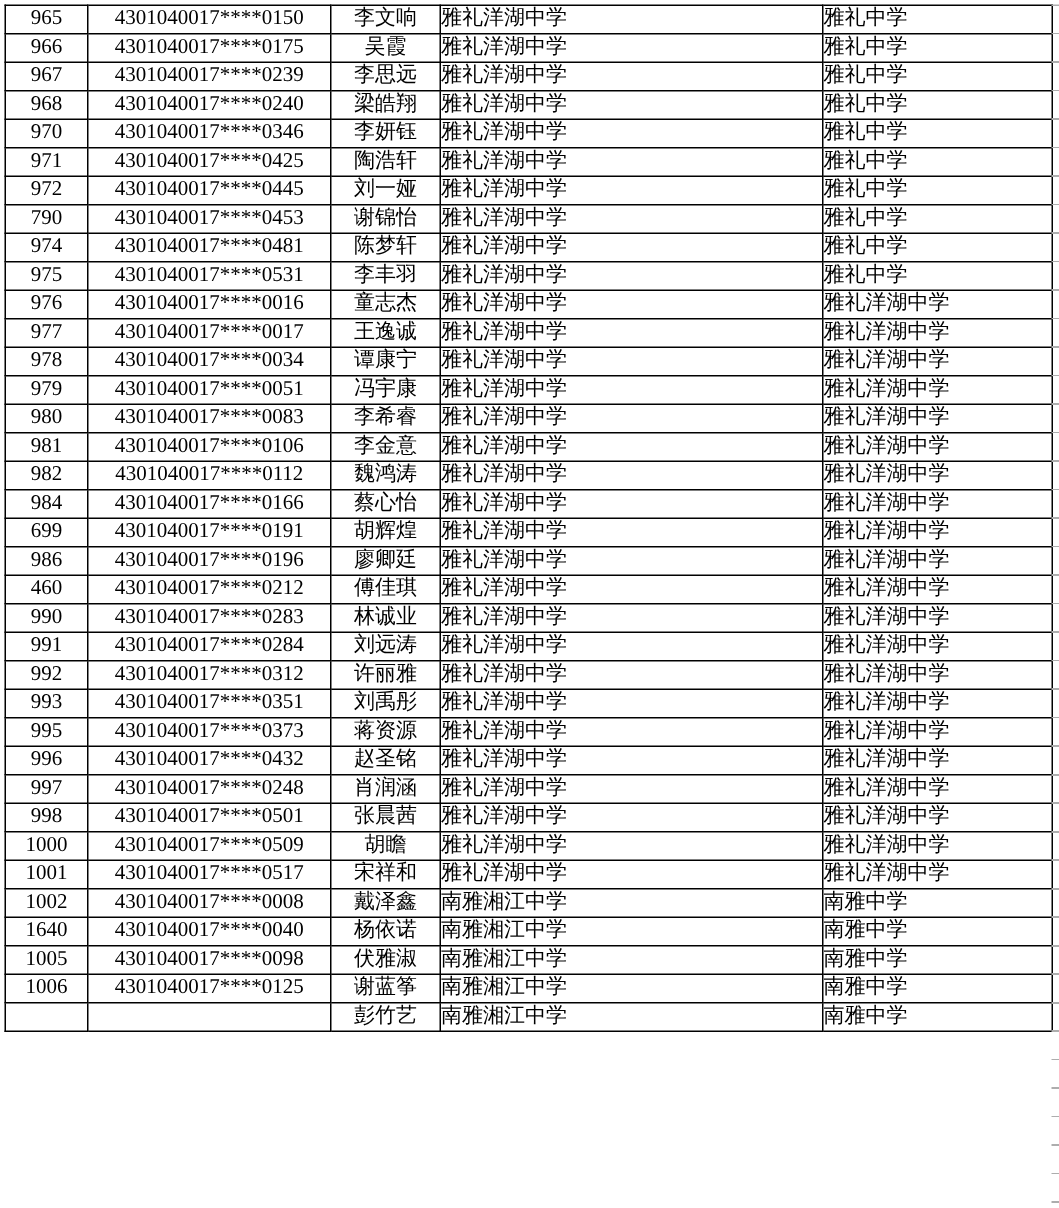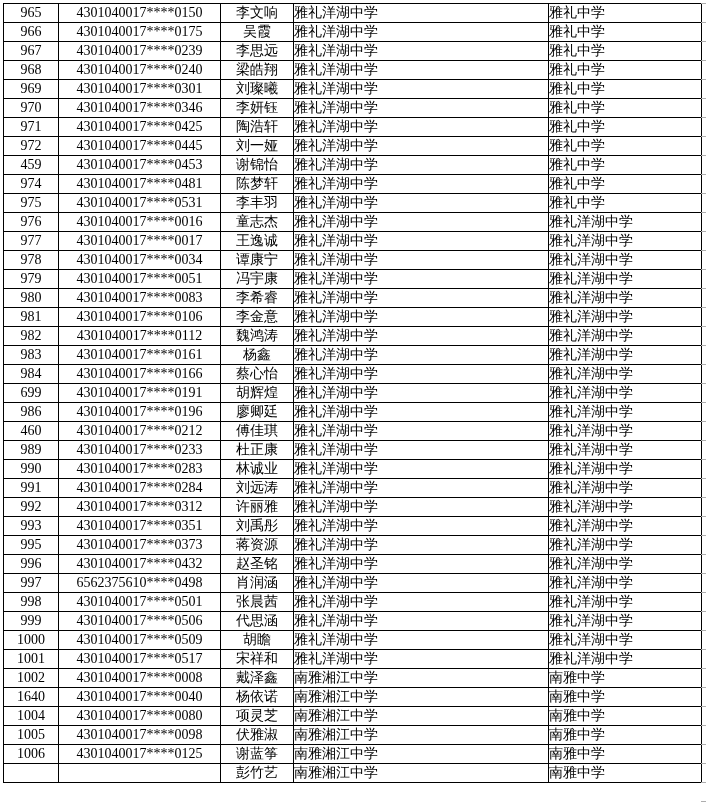--- a/index.html
+++ b/index.html
@@ -92,27 +92,20 @@
           <td class="c4">雅礼中学</td>
         </tr>
         <tr>
           <td class="c0">968</td>
           <td class="c1">4301040017****0240</td>
           <td class="c2">梁皓翔</td>
           <td class="c3">雅礼洋湖中学</td>
           <td class="c4">雅礼中学</td>
         </tr>
         <tr>
-          <td class="c0">969</td>
-          <td class="c1">4301040017****0301</td>
-          <td class="c2">刘璨曦</td>
-          <td class="c3">雅礼洋湖中学</td>
-          <td class="c4">雅礼中学</td>
-        </tr>
-        <tr>
           <td class="c0">970</td>
           <td class="c1">4301040017****0346</td>
           <td class="c2">李妍钰</td>
           <td class="c3">雅礼洋湖中学</td>
           <td class="c4">雅礼中学</td>
         </tr>
         <tr>
           <td class="c0">971</td>
           <td class="c1">4301040017****0425</td>
           <td class="c2">陶浩轩</td>
@@ -120,21 +113,21 @@
           <td class="c4">雅礼中学</td>
         </tr>
         <tr>
           <td class="c0">972</td>
           <td class="c1">4301040017****0445</td>
           <td class="c2">刘一娅</td>
           <td class="c3">雅礼洋湖中学</td>
           <td class="c4">雅礼中学</td>
         </tr>
         <tr>
-          <td class="c0">459</td>
+          <td class="c0">790</td>
           <td class="c1">4301040017****0453</td>
           <td class="c2">谢锦怡</td>
           <td class="c3">雅礼洋湖中学</td>
           <td class="c4">雅礼中学</td>
         </tr>
         <tr>
           <td class="c0">974</td>
           <td class="c1">4301040017****0481</td>
           <td class="c2">陈梦轩</td>
           <td class="c3">雅礼洋湖中学</td>
@@ -190,27 +183,20 @@
           <td class="c4">雅礼洋湖中学</td>
         </tr>
         <tr>
           <td class="c0">982</td>
           <td class="c1">4301040017****0112</td>
           <td class="c2">魏鸿涛</td>
           <td class="c3">雅礼洋湖中学</td>
           <td class="c4">雅礼洋湖中学</td>
         </tr>
         <tr>
-          <td class="c0">983</td>
-          <td class="c1">4301040017****0161</td>
-          <td class="c2">杨鑫</td>
-          <td class="c3">雅礼洋湖中学</td>
-          <td class="c4">雅礼洋湖中学</td>
-        </tr>
-        <tr>
           <td class="c0">984</td>
           <td class="c1">4301040017****0166</td>
           <td class="c2">蔡心怡</td>
           <td class="c3">雅礼洋湖中学</td>
           <td class="c4">雅礼洋湖中学</td>
         </tr>
         <tr>
           <td class="c0">699</td>
           <td class="c1">4301040017****0191</td>
           <td class="c2">胡辉煌</td>
@@ -225,27 +211,20 @@
           <td class="c4">雅礼洋湖中学</td>
         </tr>
         <tr>
           <td class="c0">460</td>
           <td class="c1">4301040017****0212</td>
           <td class="c2">傅佳琪</td>
           <td class="c3">雅礼洋湖中学</td>
           <td class="c4">雅礼洋湖中学</td>
         </tr>
         <tr>
-          <td class="c0">989</td>
-          <td class="c1">4301040017****0233</td>
-          <td class="c2">杜正康</td>
-          <td class="c3">雅礼洋湖中学</td>
-          <td class="c4">雅礼洋湖中学</td>
-        </tr>
-        <tr>
           <td class="c0">990</td>
           <td class="c1">4301040017****0283</td>
           <td class="c2">林诚业</td>
           <td class="c3">雅礼洋湖中学</td>
           <td class="c4">雅礼洋湖中学</td>
         </tr>
         <tr>
           <td class="c0">991</td>
           <td class="c1">4301040017****0284</td>
           <td class="c2">刘远涛</td>
@@ -275,40 +254,33 @@
         </tr>
         <tr>
           <td class="c0">996</td>
           <td class="c1">4301040017****0432</td>
           <td class="c2">赵圣铭</td>
           <td class="c3">雅礼洋湖中学</td>
           <td class="c4">雅礼洋湖中学</td>
         </tr>
         <tr>
           <td class="c0">997</td>
-          <td class="c1">6562375610****0498</td>
+          <td class="c1">4301040017****0248</td>
           <td class="c2">肖润涵</td>
           <td class="c3">雅礼洋湖中学</td>
           <td class="c4">雅礼洋湖中学</td>
         </tr>
         <tr>
           <td class="c0">998</td>
           <td class="c1">4301040017****0501</td>
           <td class="c2">张晨茜</td>
           <td class="c3">雅礼洋湖中学</td>
           <td class="c4">雅礼洋湖中学</td>
         </tr>
         <tr>
-          <td class="c0">999</td>
-          <td class="c1">4301040017****0506</td>
-          <td class="c2">代思涵</td>
-          <td class="c3">雅礼洋湖中学</td>
-          <td class="c4">雅礼洋湖中学</td>
-        </tr>
-        <tr>
           <td class="c0">1000</td>
           <td class="c1">4301040017****0509</td>
           <td class="c2">胡瞻</td>
           <td class="c3">雅礼洋湖中学</td>
           <td class="c4">雅礼洋湖中学</td>
         </tr>
         <tr>
           <td class="c0">1001</td>
           <td class="c1">4301040017****0517</td>
           <td class="c2">宋祥和</td>
@@ -319,27 +291,20 @@
           <td class="c0">1002</td>
           <td class="c1">4301040017****0008</td>
           <td class="c2">戴泽鑫</td>
           <td class="c3">南雅湘江中学</td>
           <td class="c4">南雅中学</td>
         </tr>
         <tr>
           <td class="c0">1640</td>
           <td class="c1">4301040017****0040</td>
           <td class="c2">杨依诺</td>
-          <td class="c3">南雅湘江中学</td>
-          <td class="c4">南雅中学</td>
-        </tr>
-        <tr>
-          <td class="c0">1004</td>
-          <td class="c1">4301040017****0080</td>
-          <td class="c2">项灵芝</td>
           <td class="c3">南雅湘江中学</td>
           <td class="c4">南雅中学</td>
         </tr>
         <tr>
           <td class="c0">1005</td>
           <td class="c1">4301040017****0098</td>
           <td class="c2">伏雅淑</td>
           <td class="c3">南雅湘江中学</td>
           <td class="c4">南雅中学</td>
         </tr>

